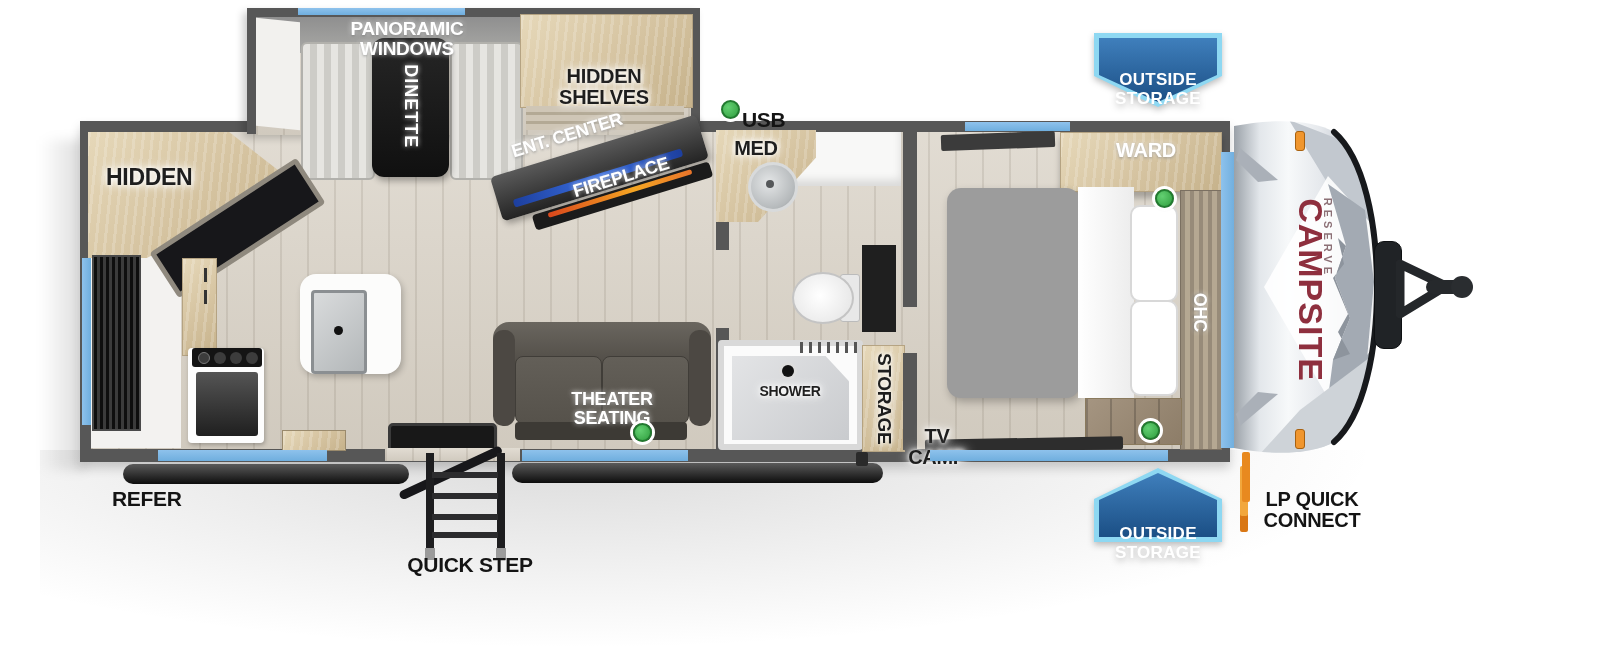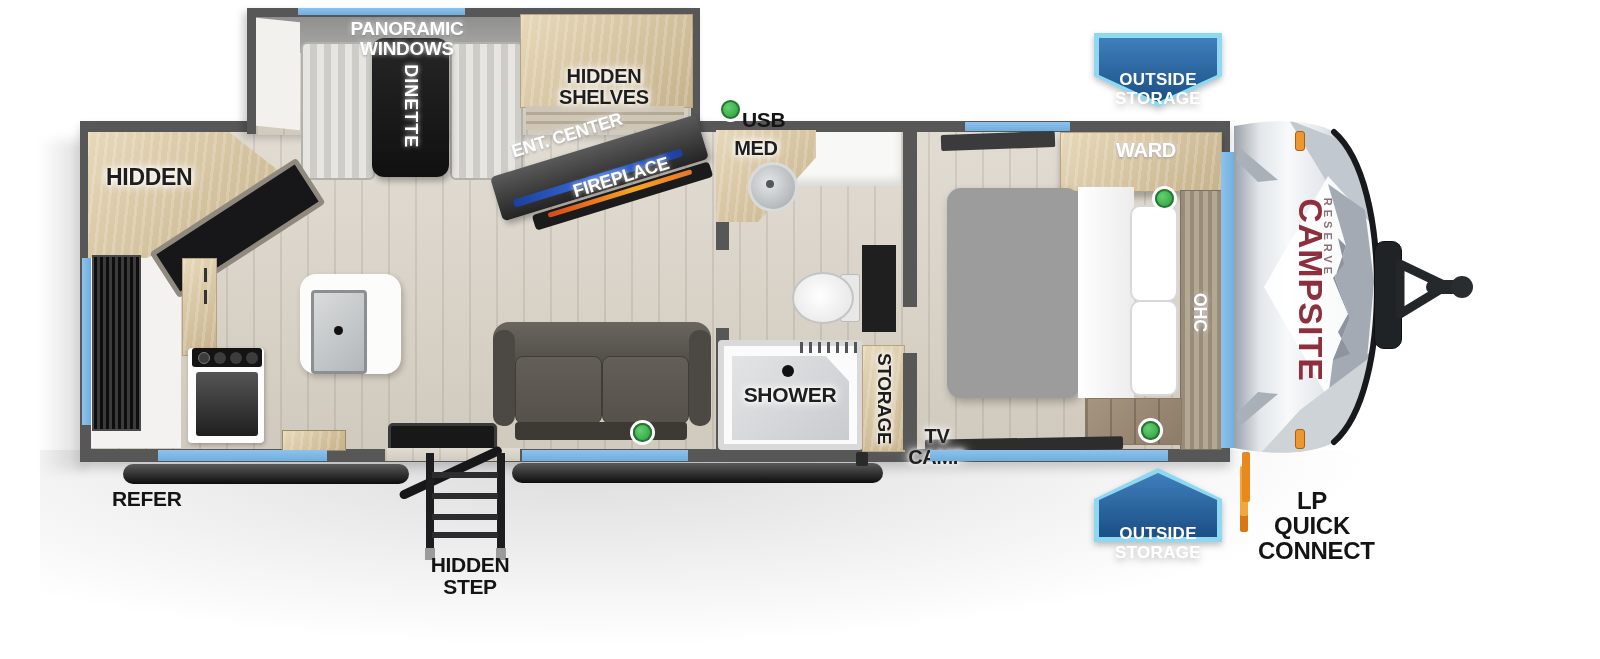--- a/index.html
+++ b/index.html
@@ -106,41 +106,43 @@
   <div class="wood abs" style="left:282px;top:430px;width:62px;height:19px;border:1px solid #9a8a6c;"></div>
 
   <div class="abs" style="left:388px;top:423px;width:103px;height:29px;background:#181818;border-radius:5px;border:3px solid #3a3a3a;"></div>
 
   <div class="abs" style="left:493px;top:322px;width:218px;height:44px;background:linear-gradient(180deg,#6a665f,#504c46);border-radius:16px 16px 4px 4px;"></div>
   <div class="abs" style="left:493px;top:330px;width:22px;height:96px;background:#4c4843;border-radius:10px;"></div>
   <div class="abs" style="left:689px;top:330px;width:22px;height:96px;background:#4c4843;border-radius:10px;"></div>
   <div class="abs" style="left:515px;top:356px;width:85px;height:66px;background:linear-gradient(180deg,#635f58,#56524b);border-radius:8px;border:1px solid #403d38;"></div>
   <div class="abs" style="left:602px;top:356px;width:85px;height:66px;background:linear-gradient(180deg,#635f58,#56524b);border-radius:8px;border:1px solid #403d38;"></div>
   <div class="abs" style="left:515px;top:422px;width:172px;height:18px;background:#3d3a35;border-radius:4px;"></div>
+  <div class="lbl white pre" style="left:552px;top:362px;width:120px;font-size:18px;">THEATER
+SEATING</div>
   <div class="gdot" style="left:633px;top:423px;"></div>
 
   <div class="wall" style="left:716px;top:128px;width:13px;height:122px;"></div>
   <div class="wall" style="left:716px;top:328px;width:13px;height:122px;"></div>
   <div class="abs" style="left:729px;top:132px;width:172px;height:54px;background:#f8f8f7;box-shadow:inset 0 -6px 8px rgba(0,0,0,.12);"></div>
   <div class="wood abs" style="left:716px;top:130px;width:100px;height:92px;clip-path:polygon(0 0,100% 0,100% 30%,42% 100%,0 100%);"></div>
   <div class="abs" style="left:748px;top:162px;width:44px;height:44px;border-radius:50%;
               background:radial-gradient(circle at 40% 40%,#e4e6e7,#b5b9bb 70%,#8f9395);border:3px solid #d8dadb;"></div>
   <div class="abs" style="left:766px;top:180px;width:8px;height:8px;border-radius:50%;background:#55585a;"></div>
   <div class="lbl dark" style="left:728px;top:138px;width:56px;font-size:20px;">MED</div>
 
   <div class="abs" style="left:840px;top:274px;width:18px;height:46px;background:#e8e8e8;border:1px solid #bbb;border-radius:3px;"></div>
   <div class="abs" style="left:792px;top:272px;width:58px;height:48px;border-radius:50%;background:radial-gradient(circle at 45% 45%,#ffffff,#e2e2e2);border:2px solid #c4c4c4;"></div>
   <div class="abs" style="left:862px;top:245px;width:34px;height:87px;background:#1f1f1f;"></div>
 
   <div class="abs" style="left:718px;top:340px;width:145px;height:110px;background:#fbfbfb;border:6px solid #d9d9d9;box-sizing:border-box;border-radius:4px;"></div>
   <div class="abs" style="left:732px;top:356px;width:117px;height:84px;background:linear-gradient(135deg,#e3e4e6,#c9cbce);
               clip-path:polygon(0 0,80% 0,100% 30%,100% 100%,0 100%);"></div>
   <div class="abs" style="left:800px;top:342px;width:58px;height:11px;background:repeating-linear-gradient(90deg,#555 0 3px,rgba(0,0,0,0) 3px 9px);"></div>
   <div class="abs" style="left:782px;top:365px;width:12px;height:12px;border-radius:50%;background:#111;box-shadow:0 0 0 3px #ddd;"></div>
-  <div class="lbl dark" style="left:740px;top:384px;width:100px;font-size:21px;">SHOWER</div>
+  <div class="lbl dark" style="left:740px;top:384px;width:100px;font-size:14px;">SHOWER</div>
 
   <div class="wood abs" style="left:862px;top:345px;width:41px;height:105px;border:1px solid #b5a382;"></div>
   <div class="lbl dark" style="left:839px;top:388px;width:90px;font-size:19px;transform:rotate(90deg);">STORAGE</div>
   <div class="wall" style="left:903px;top:128px;width:14px;height:179px;"></div>
   <div class="wall" style="left:903px;top:353px;width:14px;height:97px;"></div>
 
   <div class="abs" style="left:941px;top:133px;width:114px;height:16px;background:#3b3b3b;transform:rotate(-2deg);border-radius:2px;"></div>
   <div class="wood abs" style="left:1060px;top:132px;width:160px;height:58px;border:1px solid #b5a382;box-shadow:0 6px 6px rgba(0,0,0,.25);"></div>
   <div class="lbl white" style="left:1108px;top:140px;width:76px;font-size:20px;">WARD</div>
   <div class="ohcwood abs" style="left:1180px;top:190px;width:40px;height:258px;border:1px solid #7b7061;"></div>
@@ -211,37 +213,37 @@
   <div class="abs" style="left:512px;top:463px;width:371px;height:20px;border-radius:10px;background:linear-gradient(180deg,#5a5a5a,#0d0d0d);"></div>
   <div class="abs" style="left:856px;top:452px;width:12px;height:14px;background:#2a2a2a;border-radius:2px;"></div>
   <div class="lbl plain" style="left:112px;top:488px;width:90px;font-size:21px;text-align:left;">REFER</div>
 
   <div class="abs" style="left:400px;top:492px;width:112px;height:9px;border-radius:5px;background:#17171a;transform:rotate(-25deg);transform-origin:left center;"></div>
   <div class="abs" style="left:426px;top:453px;width:8px;height:96px;background:#1d1d1f;"></div>
   <div class="abs" style="left:497px;top:453px;width:8px;height:96px;background:#1d1d1f;"></div>
   <div class="abs" style="left:432px;top:472px;width:66px;height:6px;background:#2c2c2e;box-shadow:0 21px 0 #2c2c2e,0 42px 0 #2c2c2e,0 60px 0 #2c2c2e;"></div>
   <div class="abs" style="left:425px;top:548px;width:10px;height:12px;background:#9b9b9b;"></div>
   <div class="abs" style="left:496px;top:548px;width:10px;height:12px;background:#9b9b9b;"></div>
-  <div class="lbl plain" style="left:405px;top:554px;width:130px;font-size:21px;">HIDDEN STEP</div>
+  <div class="lbl plain" style="left:405px;top:554px;width:130px;font-size:21px;">QUICK STEP</div>
 
   <div class="gdot" style="left:721px;top:100px;"></div>
   <div class="lbl plain" style="left:742px;top:109px;width:50px;font-size:21px;text-align:left;">USB</div>
 
   <div class="badge bdown" style="left:1094px;top:33px;">
     <div class="outer"></div>
     <div class="inner"></div>
     <div class="txt pre" style="top:9px;">OUTSIDE
 STORAGE</div>
   </div>
   <div class="badge bup" style="left:1094px;top:468px;">
     <div class="outer"></div>
     <div class="inner"></div>
     <div class="txt pre" style="top:28px;">OUTSIDE
 STORAGE</div>
   </div>
 
 
   <div class="abs" style="left:1242px;top:452px;width:8px;height:50px;background:#e8891f;border-radius:2px;
               box-shadow:-2px 14px 0 0 #f2a73c, -2px 30px 0 0 #d97714;"></div>
-  <div class="lbl plain pre" style="left:1258px;top:461px;width:108px;font-size:24px;">LP QUICK
+  <div class="lbl plain pre" style="left:1258px;top:461px;width:108px;font-size:20px;">LP QUICK
 CONNECT</div>
 
 </div>
 
 </body></html>

